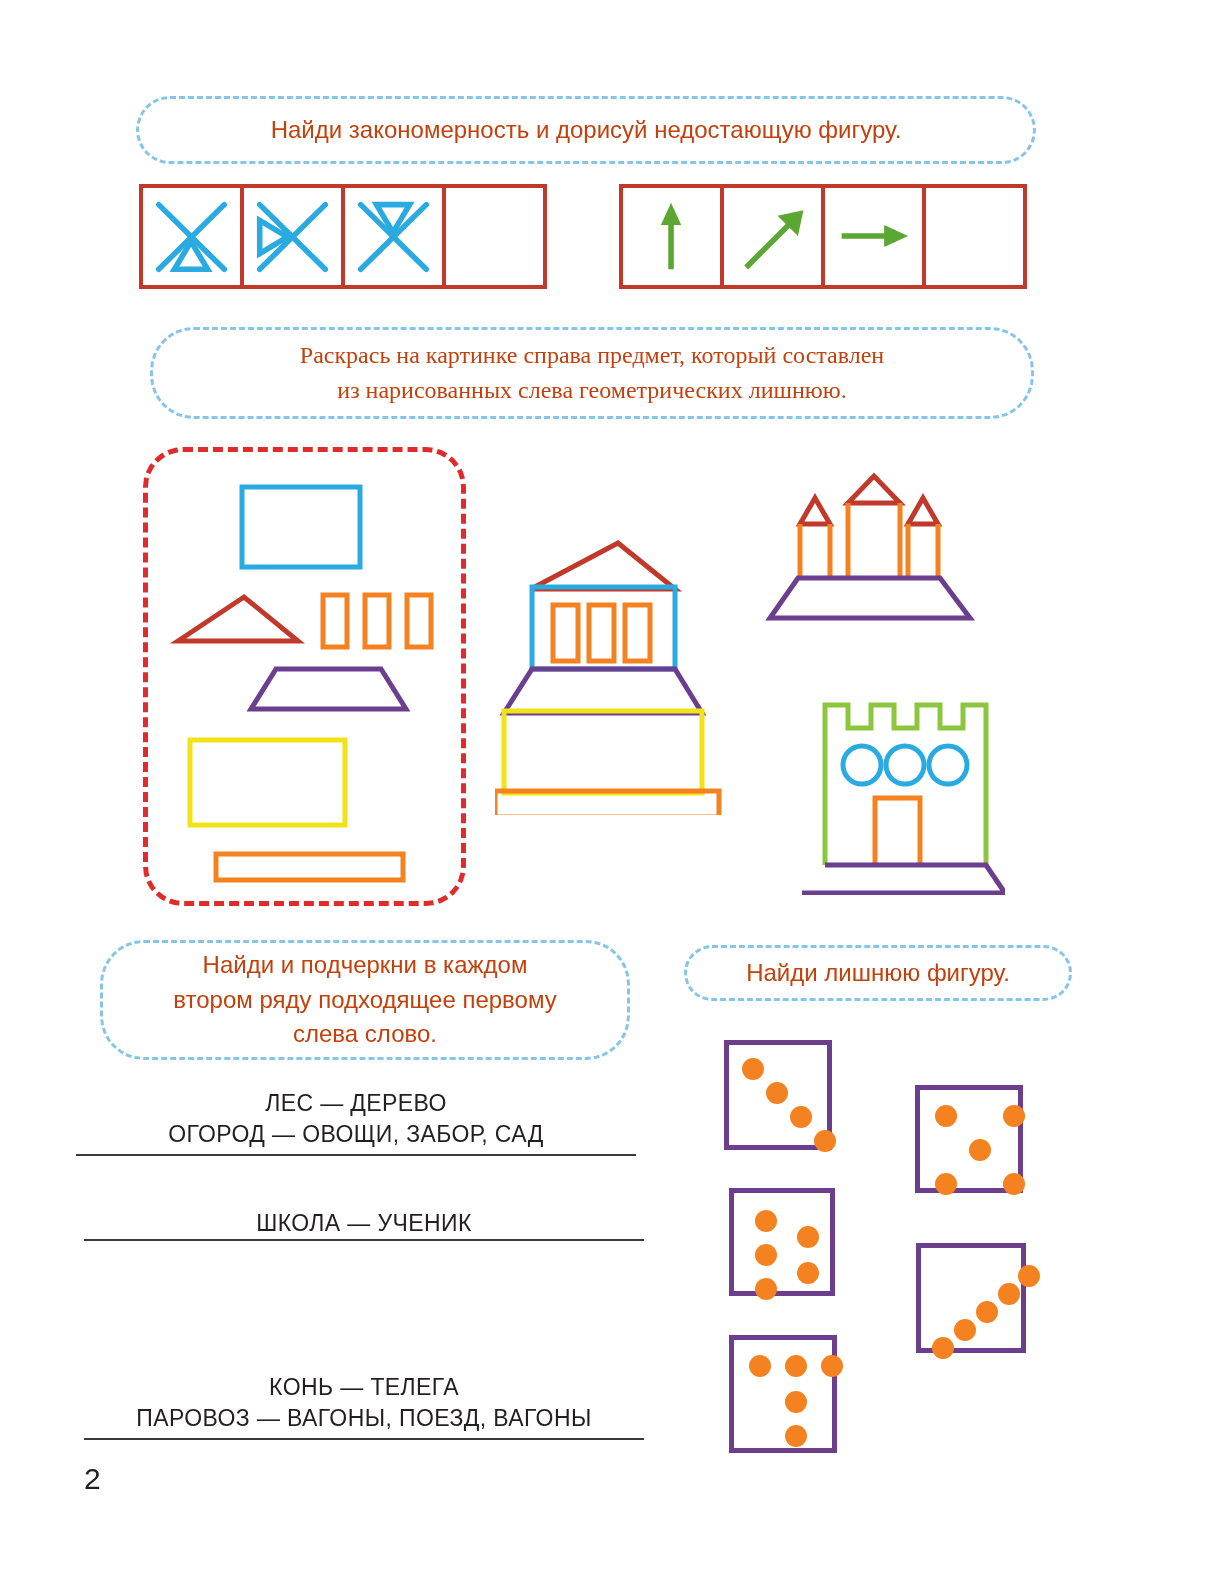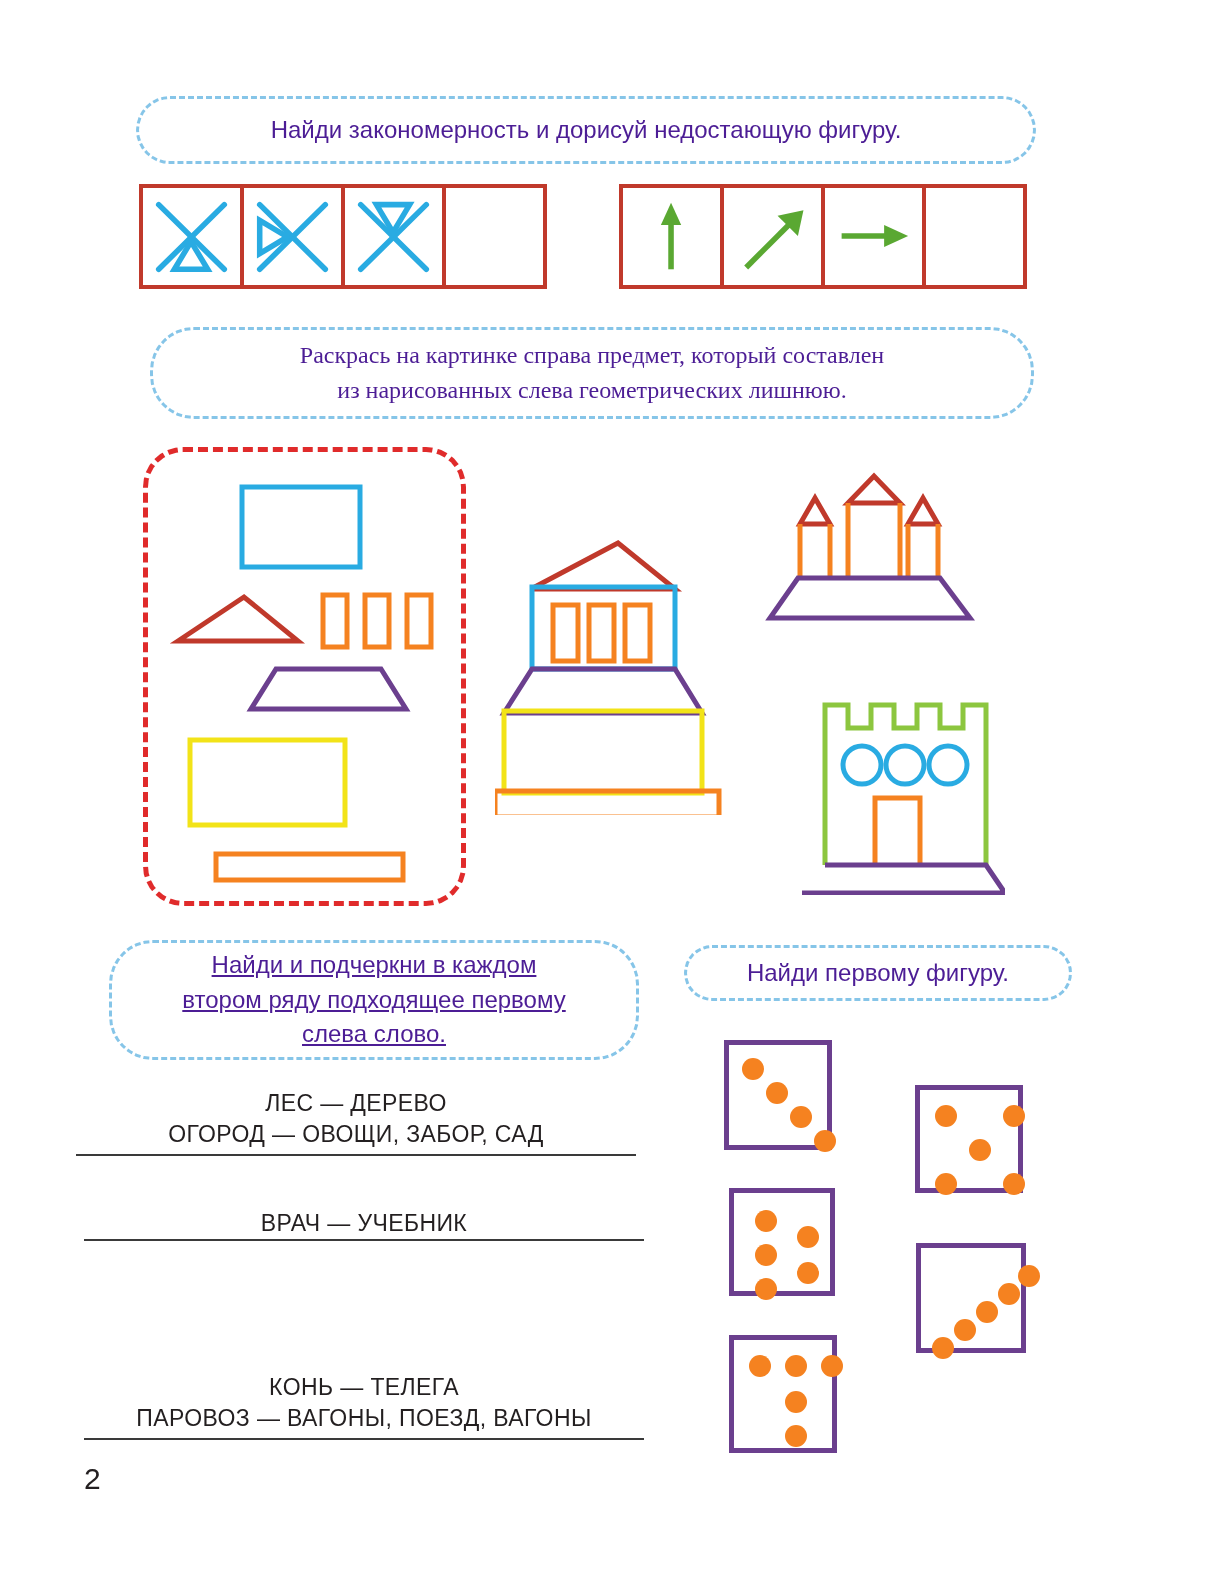--- a/index.html
+++ b/index.html
@@ -13,21 +13,21 @@
   
   .callout{
     position:absolute;
     border:3px dashed #86c5e8;
     border-radius:44px;
     box-sizing:border-box;
     display:flex;align-items:center;justify-content:center;
     text-align:center;
     font-size:24px;
     line-height:1.45;
-    color:#4c1d95;
+    color:#c2410c;
     padding:6px 26px;
   }
   .callout span{display:block;width:100%;}
 
   
   .patrow{position:absolute;display:flex;}
   .pcell{
     width:105px;height:105px;
     border:4px solid #c0392b;
     box-sizing:border-box;
@@ -190,40 +190,40 @@
   <svg width="225" height="215" viewBox="0 0 225 215">
     <path d="M45 185 L45 25 L68 25 L68 48 L91 48 L91 25 L114 25 L114 48 L137 48 L137 25 L160 25 L160 48 L183 48 L183 25 L206 25 L206 185" fill="none" stroke="#8cc63f" stroke-width="5"></path>
     <circle cx="82" cy="85" r="19" fill="none" stroke="#29abe2" stroke-width="5"></circle>
     <circle cx="125" cy="85" r="19" fill="none" stroke="#29abe2" stroke-width="5"></circle>
     <circle cx="168" cy="85" r="19" fill="none" stroke="#29abe2" stroke-width="5"></circle>
     <path d="M95 185 L95 118 L140 118 L140 185" fill="none" stroke="#f58220" stroke-width="5"></path>
     <path d="M45 185 L206 185 L225 213 L22 213" fill="none" stroke="#6b3f8e" stroke-width="5"></path>
   </svg>
 </div>
 
-<div class="callout" style="left:109px;top:940px;width:530px;height:120px;padding:4px 18px;text-decoration:underline;">
+<div class="callout" style="left:100px;top:940px;width:530px;height:120px;padding:4px 18px;">
   <span>
     <span>Найди  и  подчеркни  в  каждом</span>
     <span>втором  ряду  подходящее  первому</span>
     <span>слева  слово.</span>
   </span>
 </div>
 
 <div class="callout" style="left:684px;top:945px;width:388px;height:56px;">
-  <span>Найди  первому  фигуру.</span>
+  <span>Найди  лишнюю  фигуру.</span>
 </div>
 
 <div class="wordblock" style="left:76px;top:1088px;">
   <div class="wordline">ЛЕС  —  ДЕРЕВО</div>
   <div class="wordline second">ОГОРОД  —  ОВОЩИ, ЗАБОР, САД</div>
   <div class="wrule"></div>
 </div>
 
 <div class="wordblock" style="left:84px;top:1208px;">
-  <div class="wordline">ВРАЧ  —  УЧЕБНИК</div>
+  <div class="wordline">ШКОЛА  —  УЧЕНИК</div>
   <div class="wrule"></div>
 </div>
 
 <div class="wordblock" style="left:84px;top:1340px;margin-top:32px;">
   <div class="wordline">КОНЬ  —  ТЕЛЕГА</div>
   <div class="wordline second">ПАРОВОЗ  —  ВАГОНЫ, ПОЕЗД, ВАГОНЫ</div>
   <div class="wrule"></div>
 </div>
 
 <div class="dotcard" id="dotcard-0" style="left:724px;top:1040px;width:108px;height:110px;">

